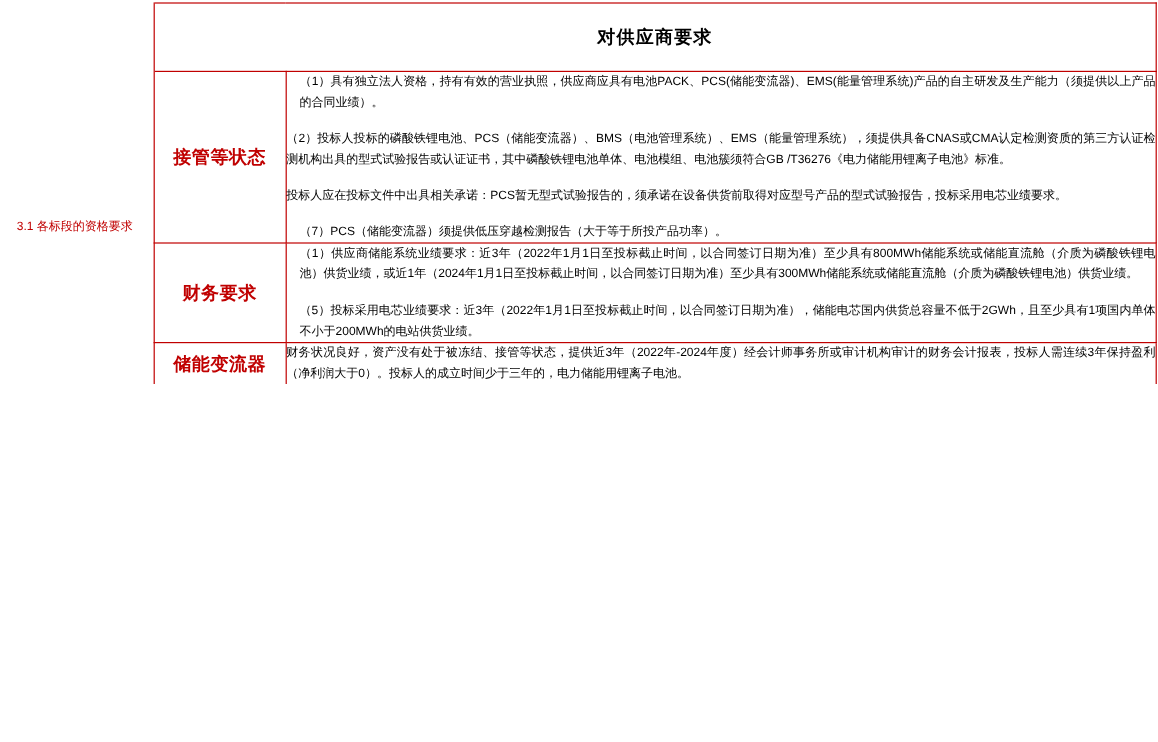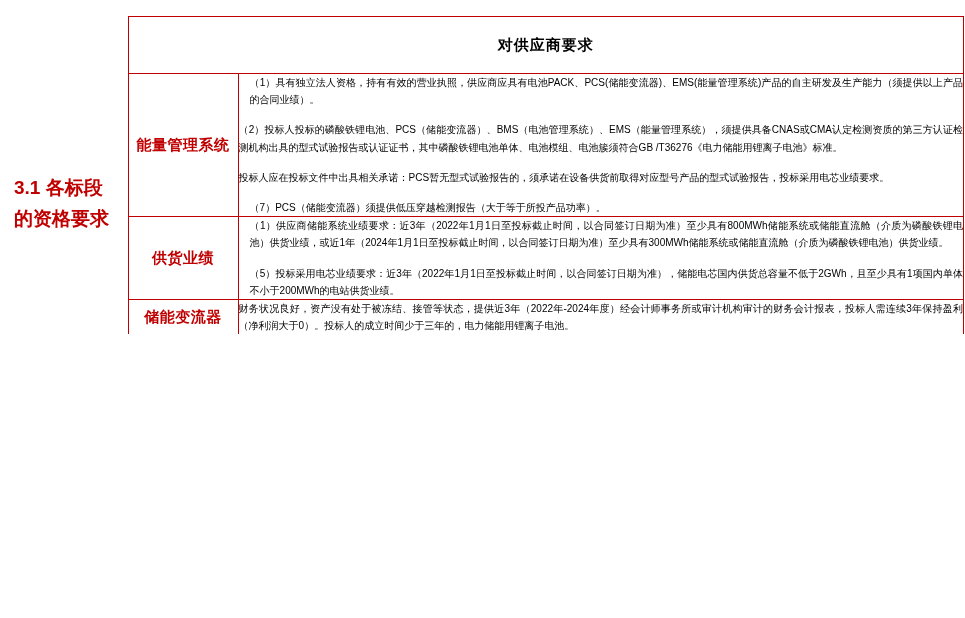--- a/index.html
+++ b/index.html
@@ -18,21 +18,21 @@
     position: relative;
     width: 965px;
     height: 618px;
     box-sizing: border-box;
   }
   table.req-table {
     border-collapse: collapse;
     table-layout: fixed;
     width: 964px;
     margin-left: 0px;
-    margin-top: 16px;
+    margin-top: 2px;
   }
   table.req-table td {
     border: 1px solid #c00000;
     vertical-align: middle;
     padding: 0;
   }
   col.c1 { width: 128px; }
   col.c2 { width: 110px; }
   col.c3 { width: 725px; }
 
@@ -53,22 +53,22 @@
   }
   .left-col {
     border-top: none !important;
     border-bottom: none !important;
     border-left: none !important;
     border-right: 1px solid #c00000 !important;
     position: relative;
   }
   .left-col-label {
     color: #c00000;
-    font-weight: bold;
-    font-size: 19px;
+    font-weight: normal;
+    font-size: 10px;
     line-height: 1.6;
     padding: 0 6px 0 14px;
     text-align: left;
   }
   .cat-cell {
     color: #c00000;
     font-weight: bold;
     font-size: 15px;
     text-align: center;
     padding: 4px 6px;
@@ -106,31 +106,31 @@
     <tbody>
       <tr>
         <td class="no-border-left-top"></td>
         <td class="header-cell" colspan="2">对供应商要求</td>
       </tr>
 
       <tr>
         <td class="left-col" rowspan="3">
           <div class="left-col-label">3.1 各标段的资格要求</div>
         </td>
-        <td class="cat-cell">能量管理系统</td>
+        <td class="cat-cell">接管等状态</td>
         <td class="body-cell">
           <p class="indent2">（1）具有独立法人资格，持有有效的营业执照，供应商应具有电池PACK、PCS(储能变流器)、EMS(能量管理系统)产品的自主研发及生产能力（须提供以上产品的合同业绩）。</p>
           <p>（2）投标人投标的磷酸铁锂电池、PCS（储能变流器）、BMS（电池管理系统）、EMS（能量管理系统），须提供具备CNAS或CMA认定检测资质的第三方认证检测机构出具的型式试验报告或认证证书，其中磷酸铁锂电池单体、电池模组、电池簇须符合GB /T36276《电力储能用锂离子电池》标准。</p>
           <p>投标人应在投标文件中出具相关承诺：PCS暂无型式试验报告的，须承诺在设备供货前取得对应型号产品的型式试验报告，投标采用电芯业绩要求。</p>
           <p class="indent2">（7）PCS（储能变流器）须提供低压穿越检测报告（大于等于所投产品功率）。</p>
         </td>
       </tr>
 
       <tr>
-        <td class="cat-cell">供货业绩</td>
+        <td class="cat-cell">财务要求</td>
         <td class="body-cell">
           <p class="indent2">（1）供应商储能系统业绩要求：近3年（2022年1月1日至投标截止时间，以合同签订日期为准）至少具有800MWh储能系统或储能直流舱（介质为磷酸铁锂电池）供货业绩，或近1年（2024年1月1日至投标截止时间，以合同签订日期为准）至少具有300MWh储能系统或储能直流舱（介质为磷酸铁锂电池）供货业绩。</p>
           <p class="indent2">（5）投标采用电芯业绩要求：近3年（2022年1月1日至投标截止时间，以合同签订日期为准），储能电芯国内供货总容量不低于2GWh，且至少具有1项国内单体不小于200MWh的电站供货业绩。</p>
         </td>
       </tr>
 
       <tr>
         <td class="cat-cell bottom-open">储能变流器</td>
         <td class="body-cell bottom-open">
           <p>财务状况良好，资产没有处于被冻结、接管等状态，提供近3年（2022年-2024年度）经会计师事务所或审计机构审计的财务会计报表，投标人需连续3年保持盈利（净利润大于0）。投标人的成立时间少于三年的，电力储能用锂离子电池。</p>

